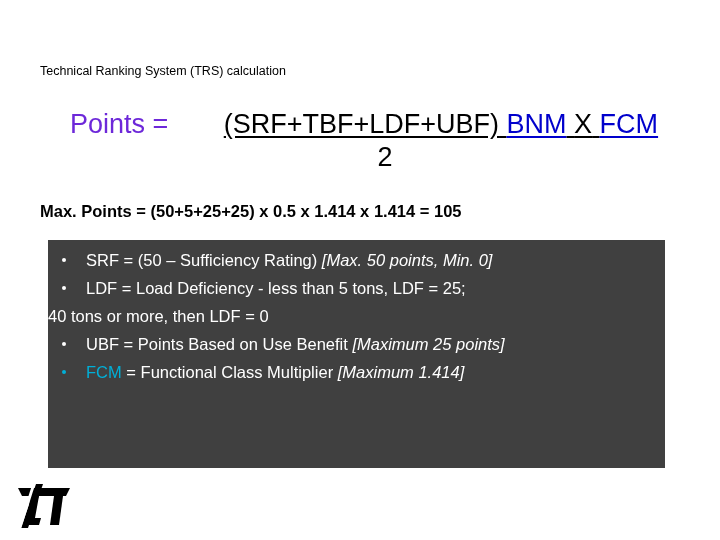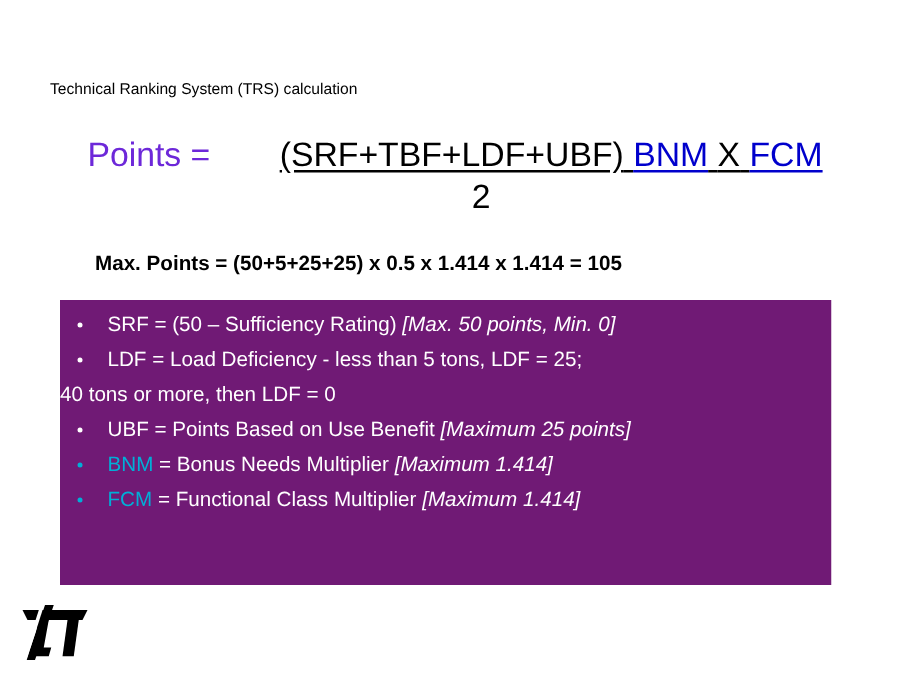--- a/index.html
+++ b/index.html
@@ -74,31 +74,30 @@
   
   .maxpoints {
     position: absolute;
     left: 40px;
     top: 200px;
     font-size: 16.5px;
     line-height: 22px;
     font-weight: bold;
     color: #000000;
     white-space: nowrap;
-    margin-left: 36px;
   }
 
   
   .green-panel {
     position: absolute;
     left: 48px;
     top: 240px;
     width: 617px;
     height: 228px;
-    background: #701a75;
+    background: #404040;
   }
   .bullet-list {
     position: absolute;
     left: 0;
     top: 6px;
     width: 617px;
   }
   .bullet-row {
     position: relative;
     display: block;
@@ -165,23 +164,20 @@
       <div class="bullet-row">
         <span class="dot"></span><span>LDF</span><span> = Load Deficiency - less than 5 tons, LDF = 25;</span><span class="note"></span>
       </div>
 
       <div class="cont-row">40 tons or more, then LDF = 0</div>
 
       <div class="bullet-row">
         <span class="dot"></span><span>UBF</span><span> = Points Based on Use Benefit </span><span class="note">[Maximum 25 points]</span>
       </div>
 
-      <div class="bullet-row accent">
-        <span class="dot"></span><span class="code-accent">BNM</span><span> = Bonus Needs Multiplier </span><span class="note">[Maximum 1.414]</span>
-      </div>
 
       <div class="bullet-row accent">
         <span class="dot"></span><span class="code-accent">FCM</span><span> = Functional Class Multiplier </span><span class="note">[Maximum 1.414]</span>
       </div>
 
     </div>
   </div>
 
   <div class="logo">
     <svg viewBox="0 0 64 48" width="64" height="48" aria-hidden="true">

